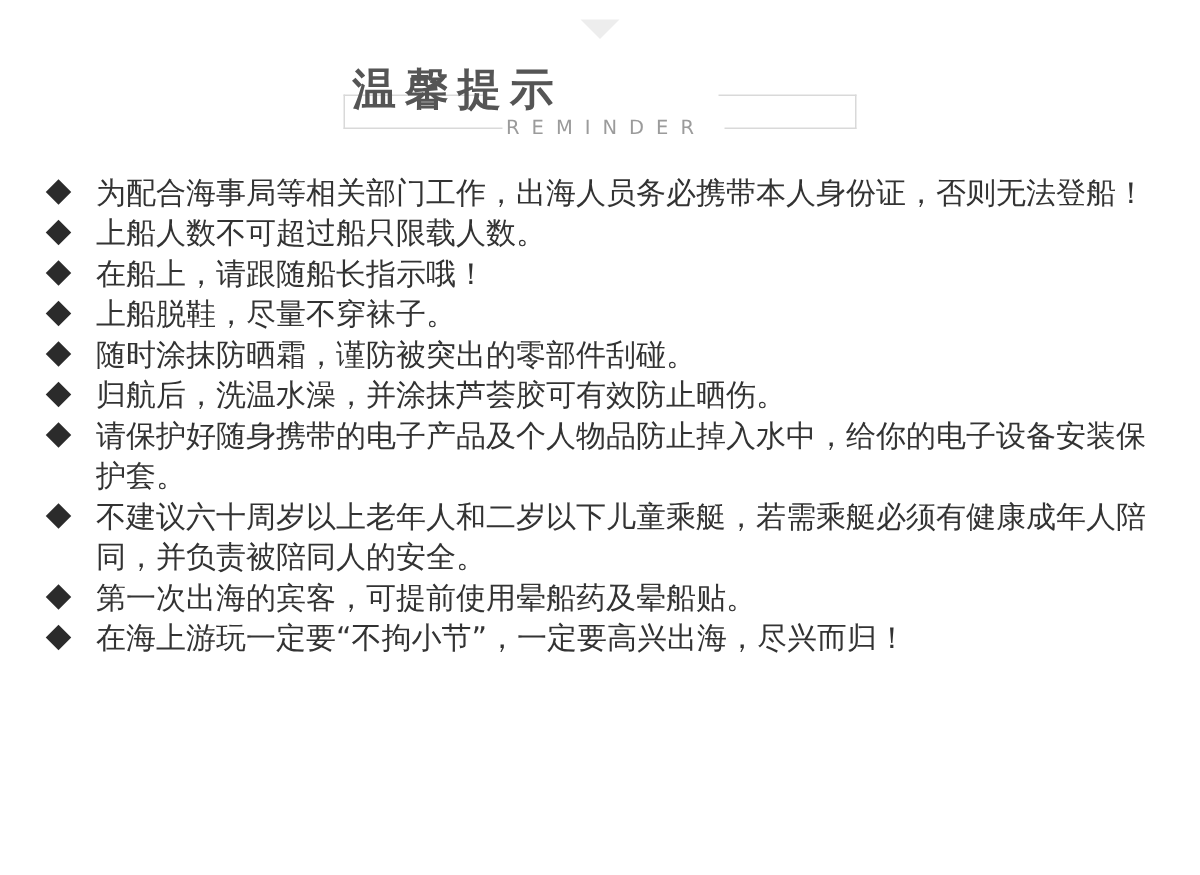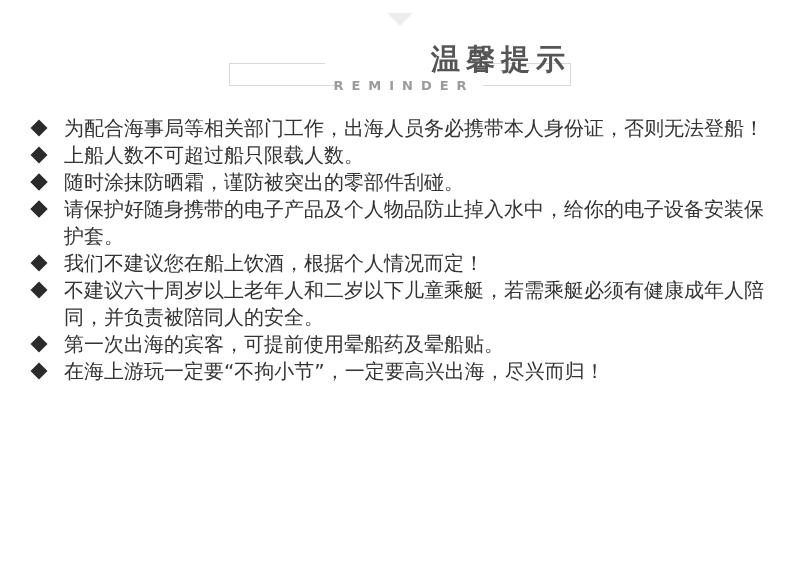--- a/index.html
+++ b/index.html
@@ -29,34 +29,33 @@
     border-top:13px solid var(--triangle);
   }
   
   .header-box{
     position:relative;
     width:342px;height:60px;
     margin:15px auto 0;
   }
   .page-title{
     position:absolute;top:0;left:0;right:0;
-    text-align:right;
+    text-align:left;
     font-size:29px;font-weight:bold;
     line-height:36px;letter-spacing:6px;text-indent:6px;
     color:var(--title-text);
     white-space:nowrap;
   }
   .page-subtitle{
     position:absolute;top:37px;left:0;right:0;
     text-align:center;
     font-size:13px;line-height:15px;
     letter-spacing:8px;text-indent:8px;
     color:var(--subtitle-text);
     white-space:nowrap;
-    font-weight:bold;
   }
   .hline{position:absolute;height:1px;background:var(--divider-line);}
   .hline.tl{left:0;top:22px;width:96px;}
   .hline.tr{right:0;top:22px;width:92px;}
   .hline.bl{left:0;top:44px;width:106px;}
   .hline.br{right:0;top:44px;width:88px;}
   .vline{position:absolute;width:1px;top:22px;height:23px;background:var(--divider-line);}
   .vline.vl{left:0;}
   .vline.vr{right:0;}
   
@@ -102,44 +101,46 @@
   <li>
     <span class="bullet"></span>
     <span>为配合海事局等相关部门工作，出海人员务必携带本人身份证，否则无法登船！</span>
   </li>
 
   <li>
     <span class="bullet"></span>
     <span>上船人数不可超过船只限载人数。</span>
   </li>
 
+  <li>
+    <span class="bullet"></span>
+    <span>在船上，请跟随船长指示哦！</span>
+  </li>
 
   <li>
     <span class="bullet"></span>
+    <span>上船脱鞋，尽量不穿袜子。</span>
   </li>
 
   <li>
     <span class="bullet"></span>
     <span>随时涂抹防晒霜，谨防被突出的零部件刮碰。</span>
   </li>
 
 
   <li>
     <span class="bullet"></span>
+    <span>归航后，洗温水澡，并涂抹芦荟胶可有效防止晒伤。</span>
   </li>
 
   <li>
     <span class="bullet"></span>
     <span>请保护好随身携带的电子产品及个人物品防止掉入水中，给你的电子设备安装保护套。</span>
   </li>
 
-  <li>
-    <span class="bullet"></span>
-    <span>我们不建议您在船上饮酒，根据个人情况而定！</span>
-  </li>
 
   <li>
     <span class="bullet"></span>
     <span>不建议六十周岁以上老年人和二岁以下儿童乘艇，若需乘艇必须有健康成年人陪同，并负责被陪同人的安全。</span>
   </li>
 
   <li>
     <span class="bullet"></span>
     <span>第一次出海的宾客，可提前使用晕船药及晕船贴。</span>
   </li>

